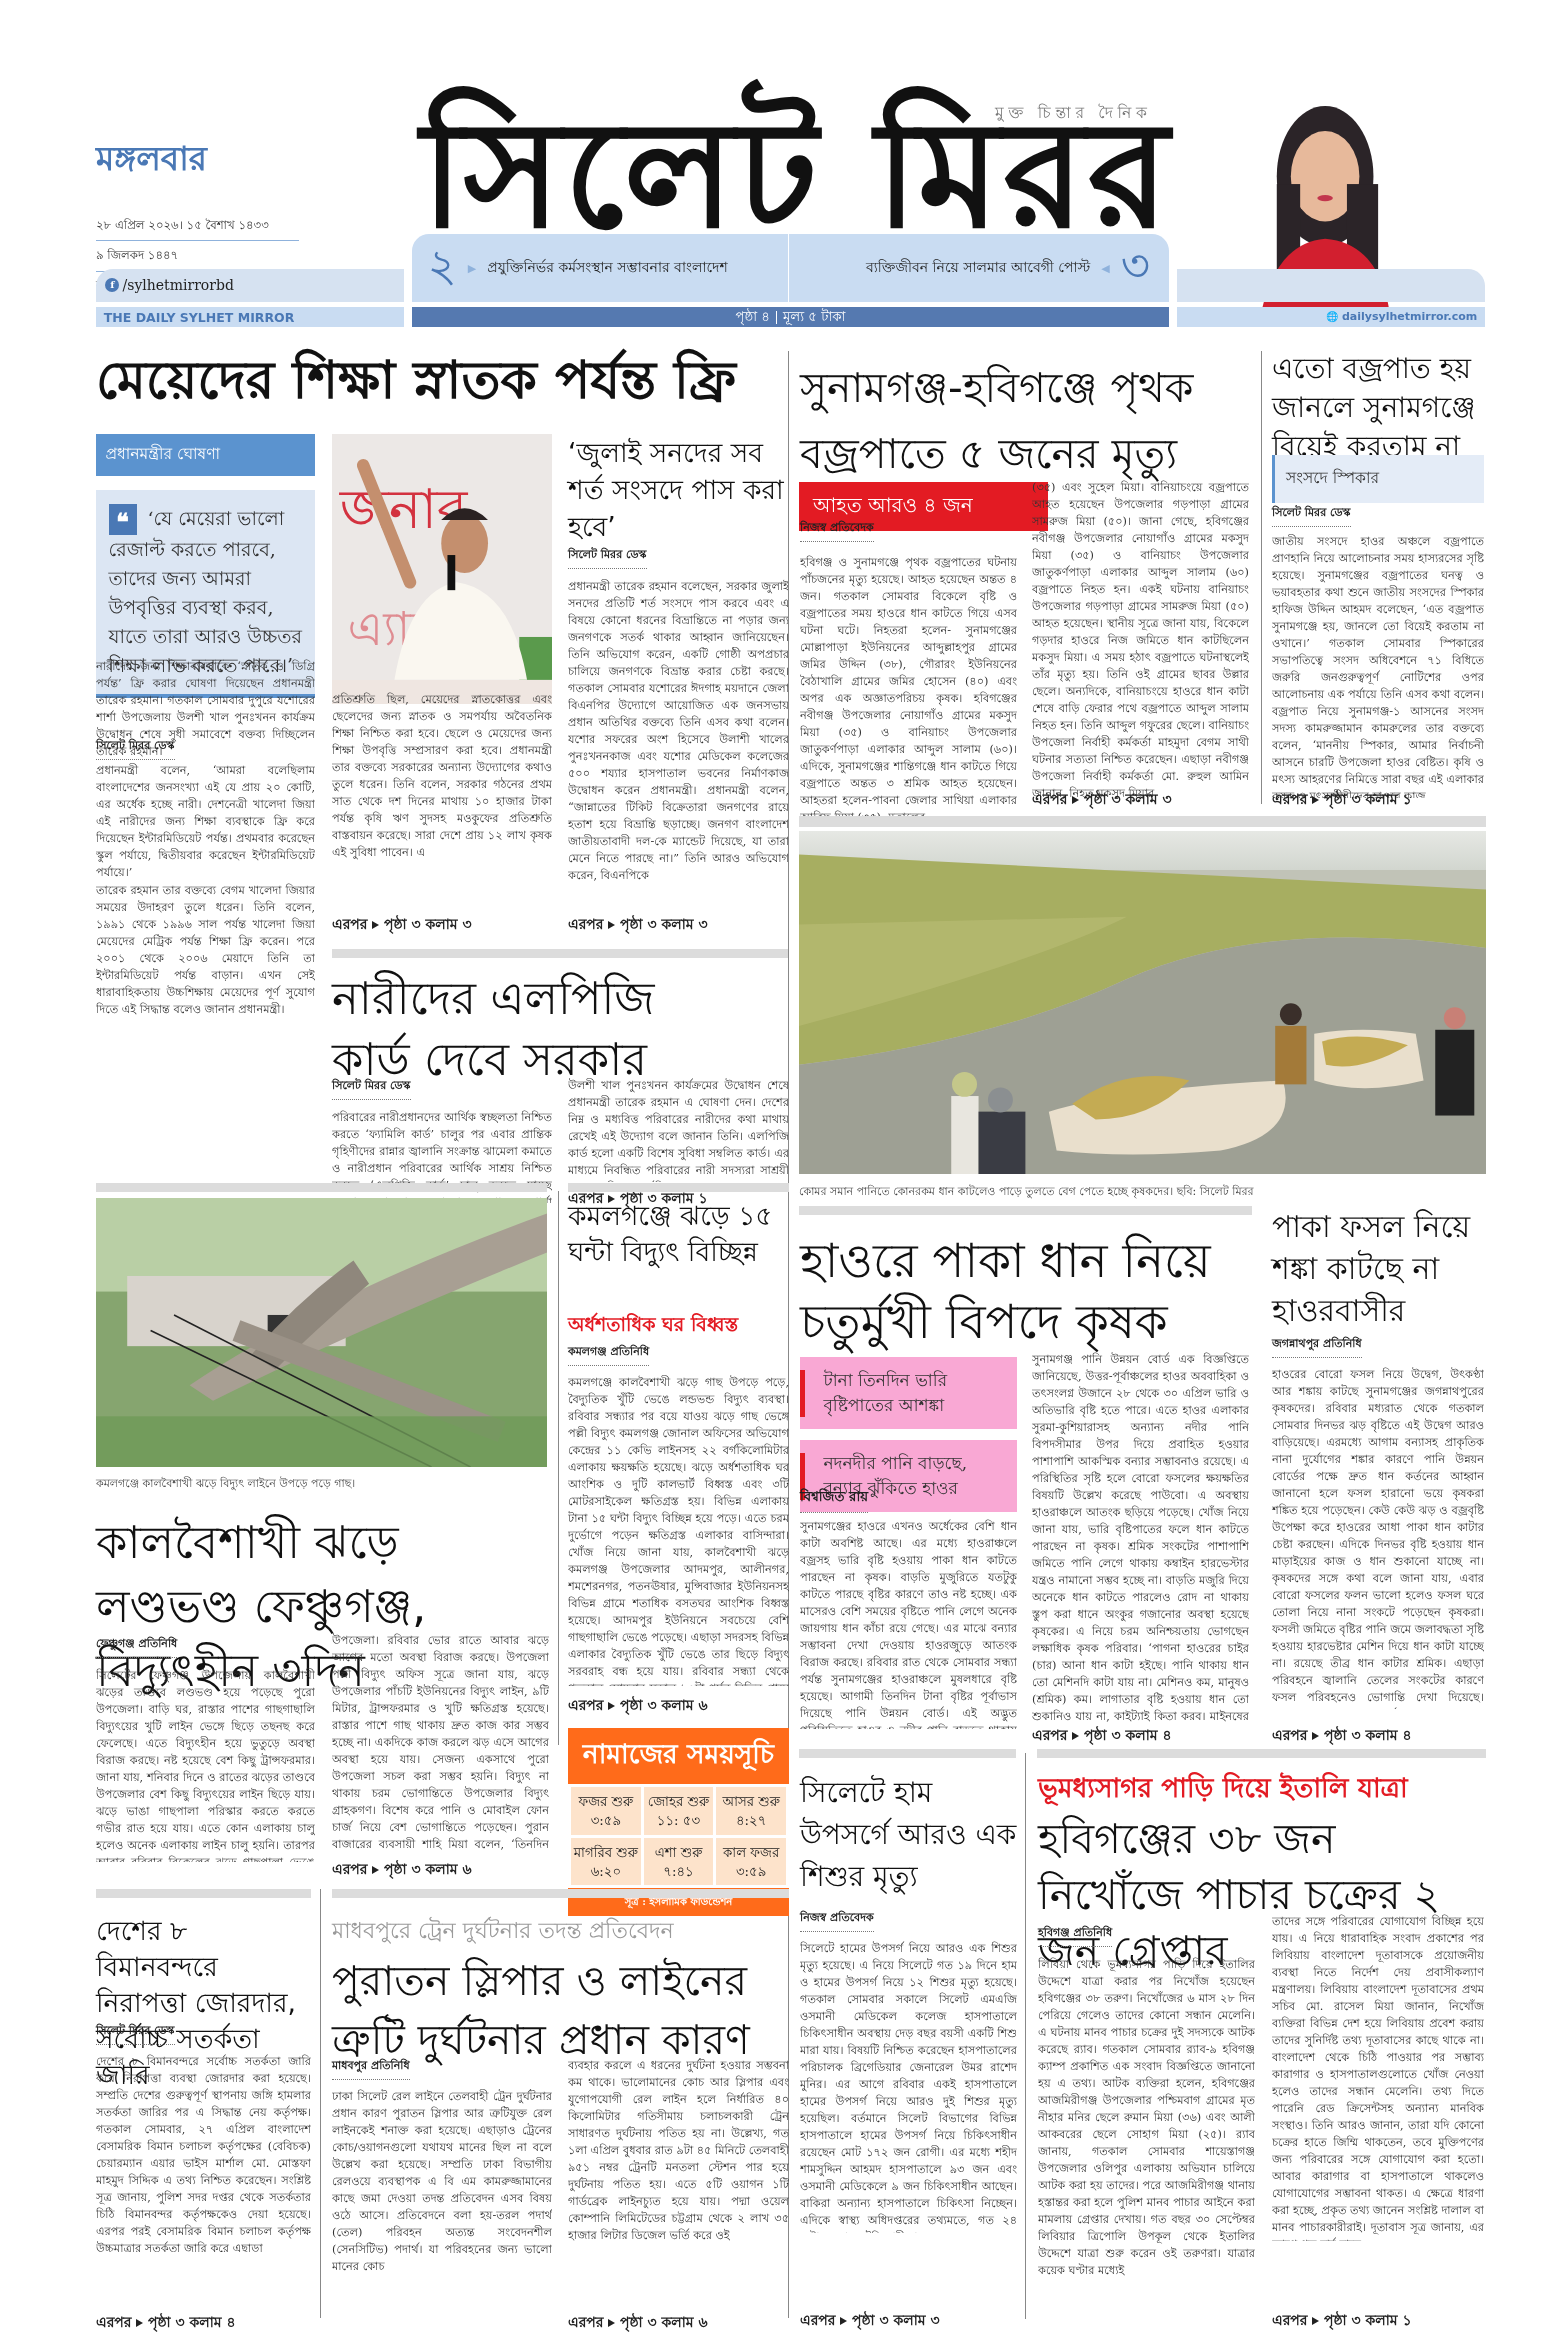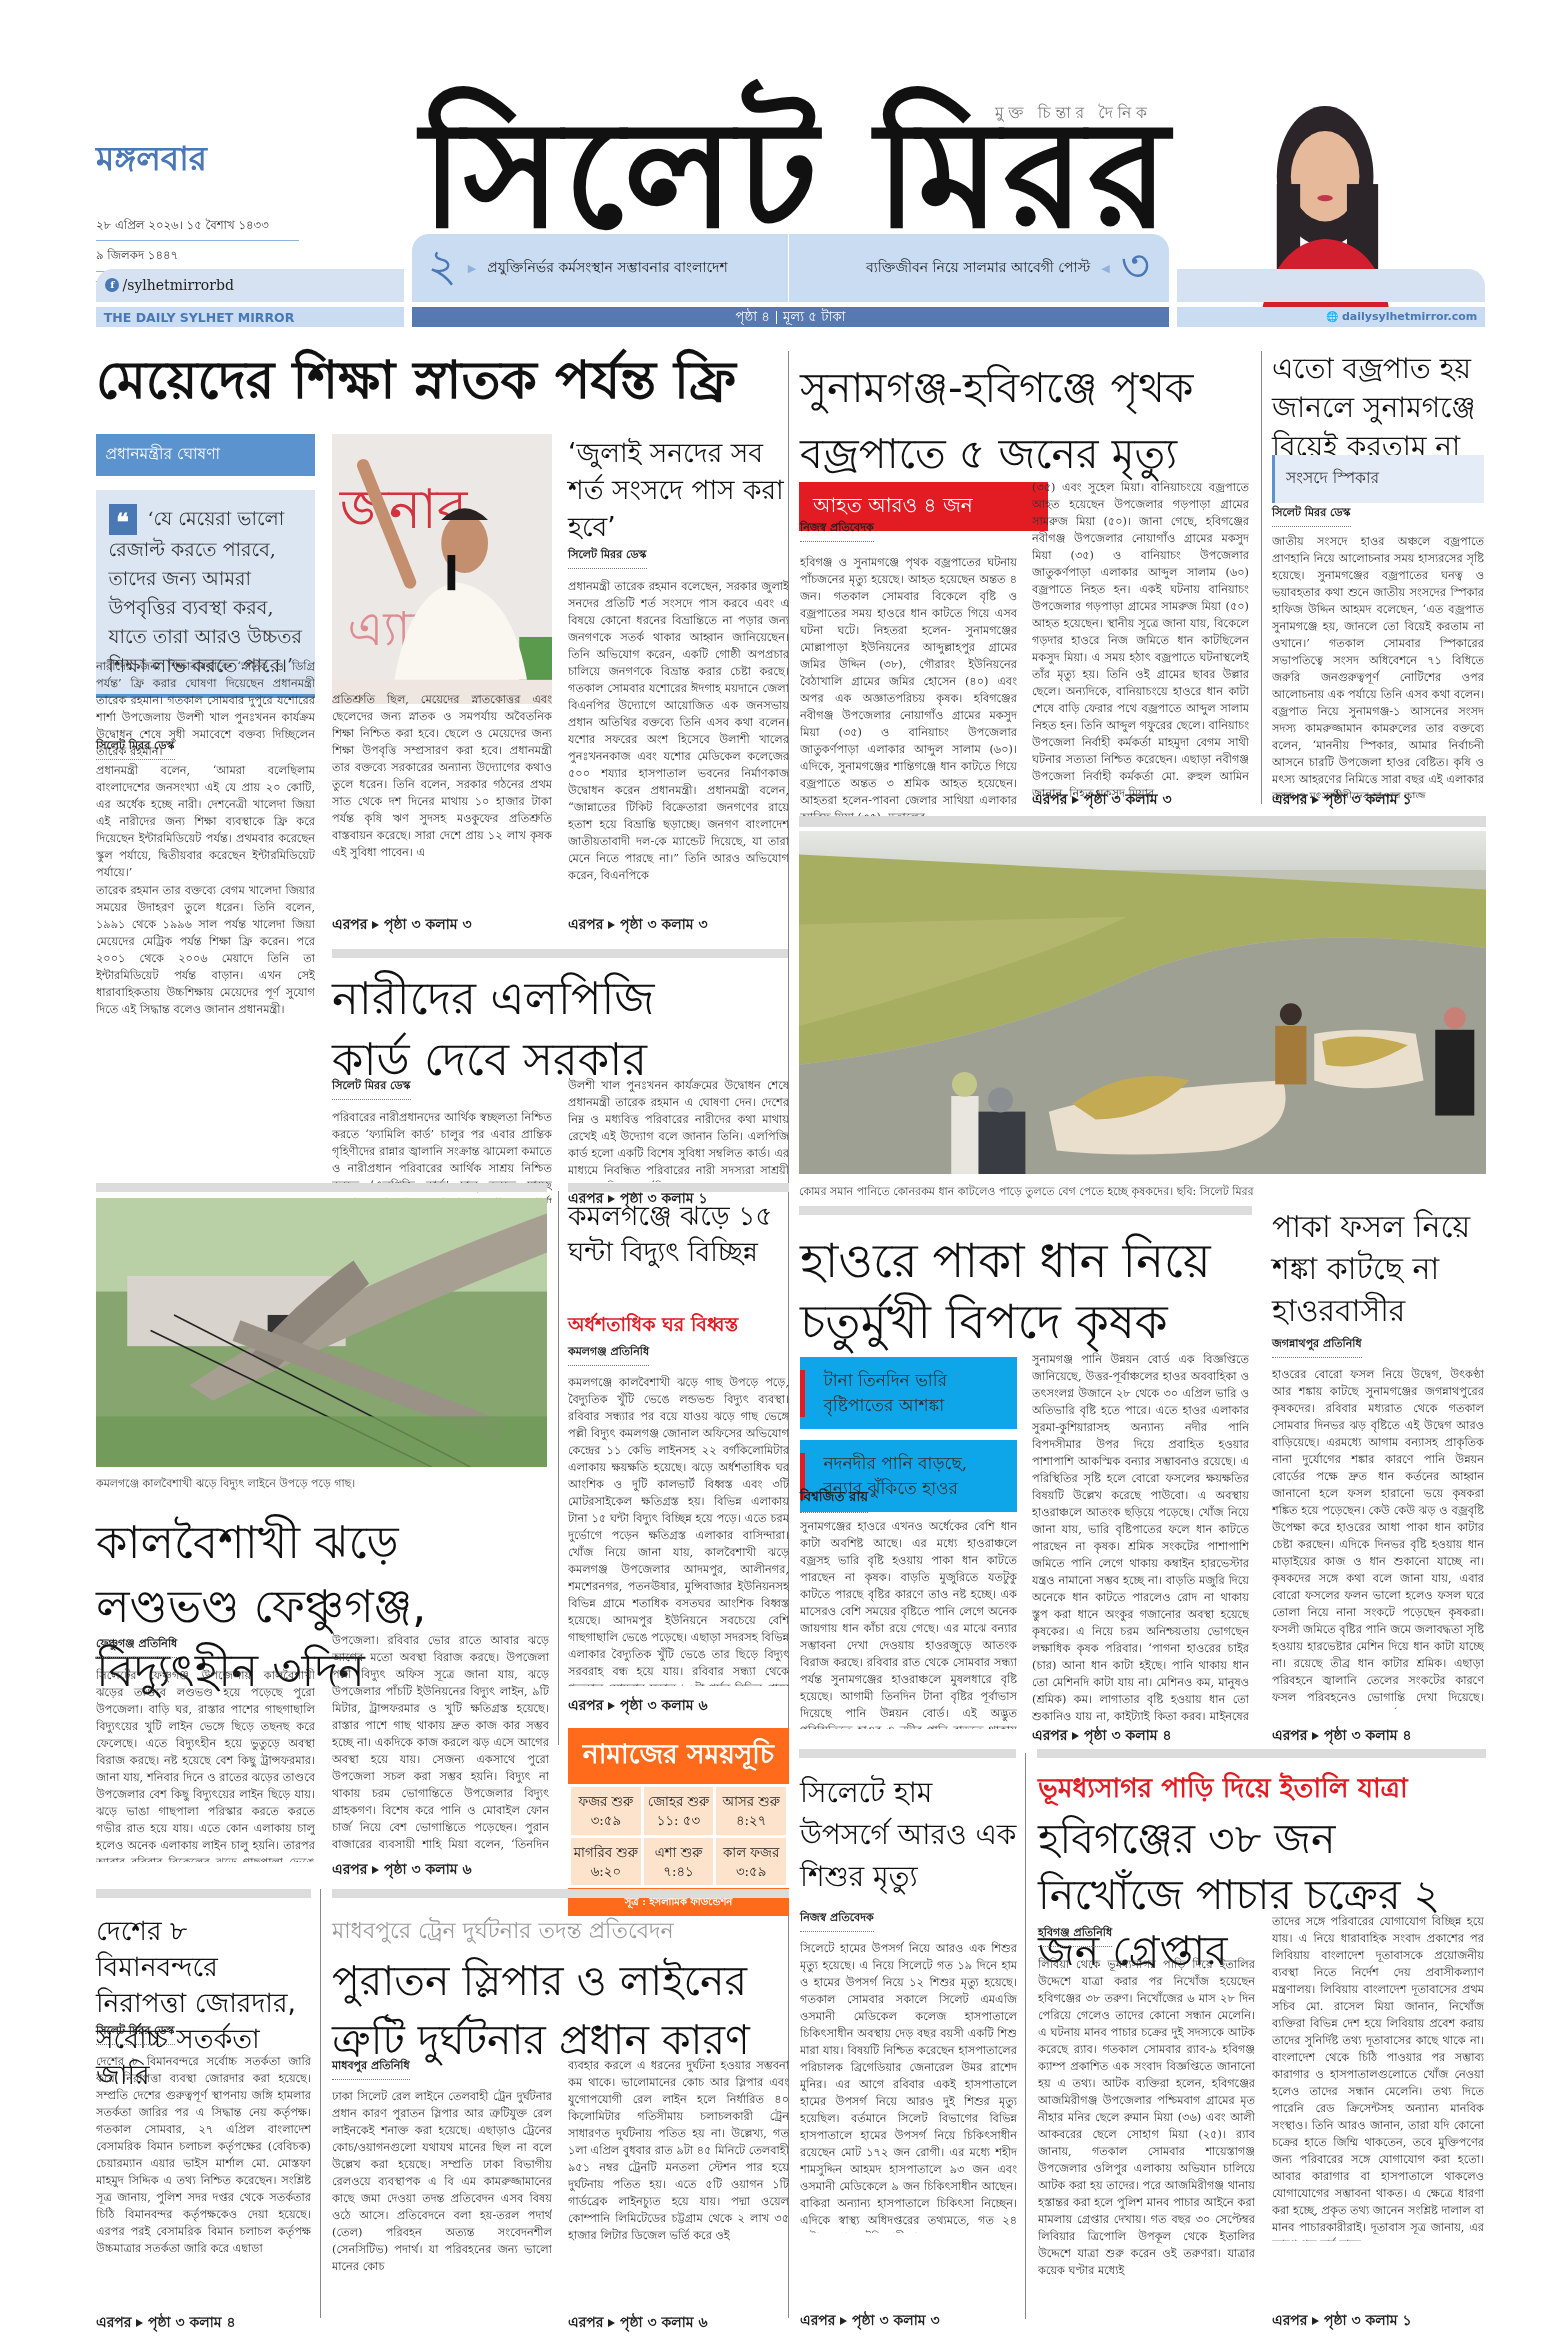--- a/index.html
+++ b/index.html
@@ -24,21 +24,21 @@
 .bar-light{background:#c9dcf2}
 .bar-mid{background:#d6e2f1}
 .bar-dark{background:#5579b0}
 .teaser{font-size:14px;color:#222}
 .teaser-num{font-family:"DejaVu Sans",sans-serif;font-size:45px;color:#4a78b5}
 .red-box{background:#e31b23;color:#fff;font-family:"DejaVu Sans",sans-serif;font-size:20px;padding:7.8px 14px}
 .blue-tag{background:#5b93cf;color:#fff;font-size:15.6px;padding:7.8px 9.4px}
 .quote-box{background:#dce6f3;border-bottom:4.7px solid #5b93cf;padding:14px 12.5px;font-size:19px;line-height:29px;color:#333}
 .quote-mark{display:inline-block;background:#4a78b5;color:#fff;font-weight:bold;font-size:23.4px;width:28px;height:31px;text-align:center;line-height:37px;margin-right:11px;vertical-align:top}
 .spk-tag{background:#e4ecf7;border-left:3.9px solid #5b93cf;padding:11px 11px;font-size:15.6px;color:#333}
-.peach{background:#0ea5e9;padding:11px 7.8px 11px 23.4px;position:relative;font-size:17px;line-height:25px;color:#333;margin-bottom:11px}
+.peach{background:#f9a8d4;padding:11px 7.8px 11px 23.4px;position:relative;font-size:17px;line-height:25px;color:#333;margin-bottom:11px}
 .peach:before{content:"";position:absolute;left:0;top:12.5px;bottom:12.5px;width:4.7px;background:#e31b23}
 .prayer{background:#ff6b1a}
 .prayer-title{color:#fff;font-family:"DejaVu Sans",sans-serif;font-weight:bold;font-size:26.5px;text-align:center;padding:6.2px 0}
 .prayer-grid{display:grid;grid-template-columns:1fr 1fr 1fr;gap:3.1px;padding:3.1px;background:#fff}
 .prayer-cell{background:#fde3cb;text-align:center;font-size:13.3px;padding:4.7px 0;line-height:19px;color:#222}
 .prayer-src{background:#ff6b1a;color:#fff;text-align:center;font-size:10px;font-weight:bold;padding:5.5px 0}
 .kicker-red{color:#e31b23;font-family:"DejaVu Sans",sans-serif}
 .kicker-gray{color:#9a9a9a;font-family:"DejaVu Sans",sans-serif}
 </style>
 </head>

